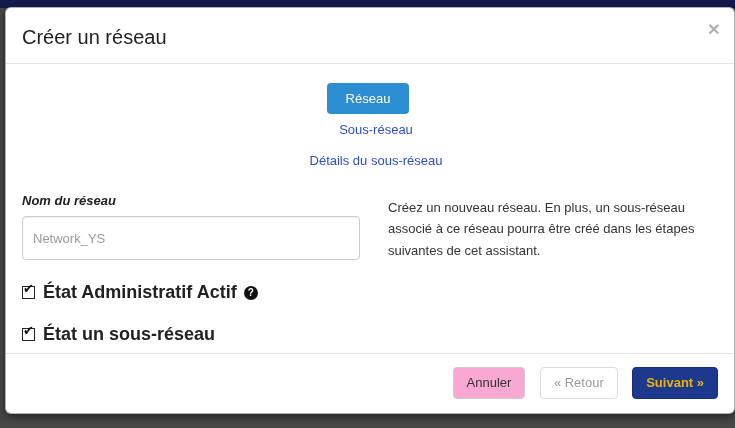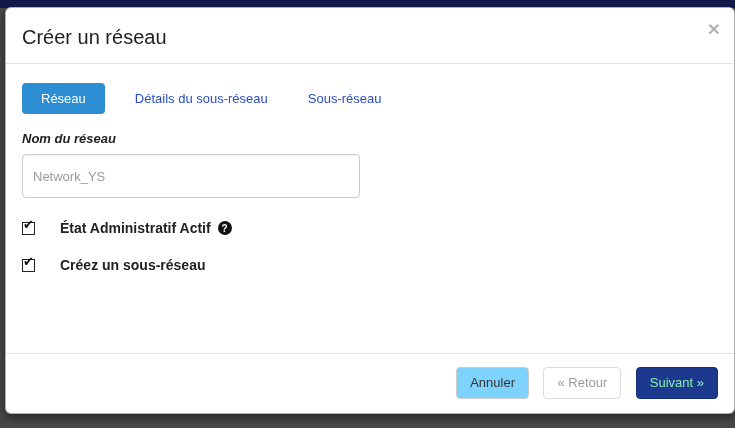--- a/index.html
+++ b/index.html
@@ -27,21 +27,21 @@
     border-bottom:1px solid #e5e5e5;
   }
   .modal-title { font-size:20px; font-weight:400; color:#222; }
   .close-btn {
     position:absolute; top:10px; right:14px;
     background:none; border:none; cursor:pointer;
     font-size:21px; font-weight:bold; color:#b3b3b3; line-height:1;
   }
   .tabs {
     padding:19px 16px 0 16px;
-    display:flex; align-items:center;
+    display:flex; align-items:center;flex-direction:column;
   }
   .tab {
     font-size:13px; text-decoration:none;
     padding:8px 14px; border-radius:4px;
     color:#2a4fc4; cursor:pointer; background:none; border:none;
     font-family:inherit;
   }
   .tab.active {
     background:#2d8dd2; color:#ffffff; padding:8px 19px;
     margin-right:4px;
@@ -67,21 +67,21 @@
   .check-row { display:flex; align-items:center; margin-top:22px; }
   .check-row + .check-row { margin-top:21px; }
   .checkbox {
     width:13px; height:13px; border:1px solid #222; background:#fff;
     position:relative; cursor:pointer; flex:0 0 13px;
   }
   .checkbox .check-glyph {
     position:absolute; top:-5px; left:0px;
     font-size:13px; font-weight:bold; color:#111; line-height:1;
   }
-  .check-label { font-size:14px; font-weight:bold; color:#222; margin-left:25px; }
+  .check-label { font-size:18px; font-weight:bold; color:#222; margin-left:8px; }
   .help-icon {
     display:inline-flex; align-items:center; justify-content:center;
     width:14px; height:14px; border-radius:50%;
     background:#111; color:#fff; font-size:10px; font-weight:bold;
     margin-left:7px; vertical-align:-2px; cursor:pointer;
   }
   .mtu-block { margin-top:24px; }
   .mtu-wrap { position:relative; width:220px; margin-top:8px; }
   .mtu-input { width:200px; }
   .spinners {
@@ -100,40 +100,40 @@
     border-top:1px solid #e5e5e5;
     padding:13px 16px 14px 16px;
     text-align:right;
   }
   .btn {
     display:inline-block; font-size:13px; font-family:inherit;
     padding:7px 13px; border-radius:4px; cursor:pointer;
     border:1px solid transparent; line-height:1.2;
   }
   .btn + .btn { margin-left:10px;text-align:right; }
-  .btn-cancel { background:#7dd3fc; border-color:#ccc; color:#333; }
+  .btn-cancel { background:#f9a8d4; border-color:#ccc; color:#333; }
   .btn-back   { background:#fff; border-color:#ddd; color:#9a9a9a; cursor:default; }
-  .btn-next   { background:#1c398e; border-color:#152f7d; color:#86efac; font-weight:normal; }
+  .btn-next   { background:#1c398e; border-color:#152f7d; color:#eab308; font-weight:bold; }
 </style>
 </head>
 <body>
 
 <div class="top-strip"></div>
 
 <div class="modal">
 
   <div class="modal-header">
     <h1 class="modal-title">Créer un réseau</h1>
     <button class="close-btn">×</button>
   </div>
 
   <div class="tabs">
     <button class="tab active">Réseau</button>
+    <button class="tab">Sous-réseau</button>
     <button class="tab">Détails du sous-réseau</button>
-    <button class="tab">Sous-réseau</button>
   </div>
 
   <div class="modal-body">
 
     <div class="col-left">
 
       <div>
         <label class="field-label">Nom du réseau</label>
         <input class="text-input" type="text" placeholder="Network_YS" style="">
       </div>
@@ -143,26 +143,29 @@
           <span class="check-glyph">✔</span>
         </span>
         <span class="check-label">État Administratif Actif</span>
         <span class="help-icon">?</span>
       </div>
 
       <div class="check-row">
         <span class="checkbox">
           <span class="check-glyph">✔</span>
         </span>
-        <span class="check-label">Créez un sous-réseau</span>
+        <span class="check-label">État un sous-réseau</span>
       </div>
 
 
     </div>
 
+    <div class="col-right">
+      <p class="description">Créez un nouveau réseau. En plus, un sous-réseau associé à ce réseau pourra être créé dans les étapes suivantes de cet assistant.</p>
+    </div>
 
   </div>
 
   <div class="modal-footer">
     <button class="btn btn-cancel">Annuler</button>
     <button class="btn btn-back">« Retour</button>
     <button class="btn btn-next">Suivant »</button>
   </div>
 
 </div>

